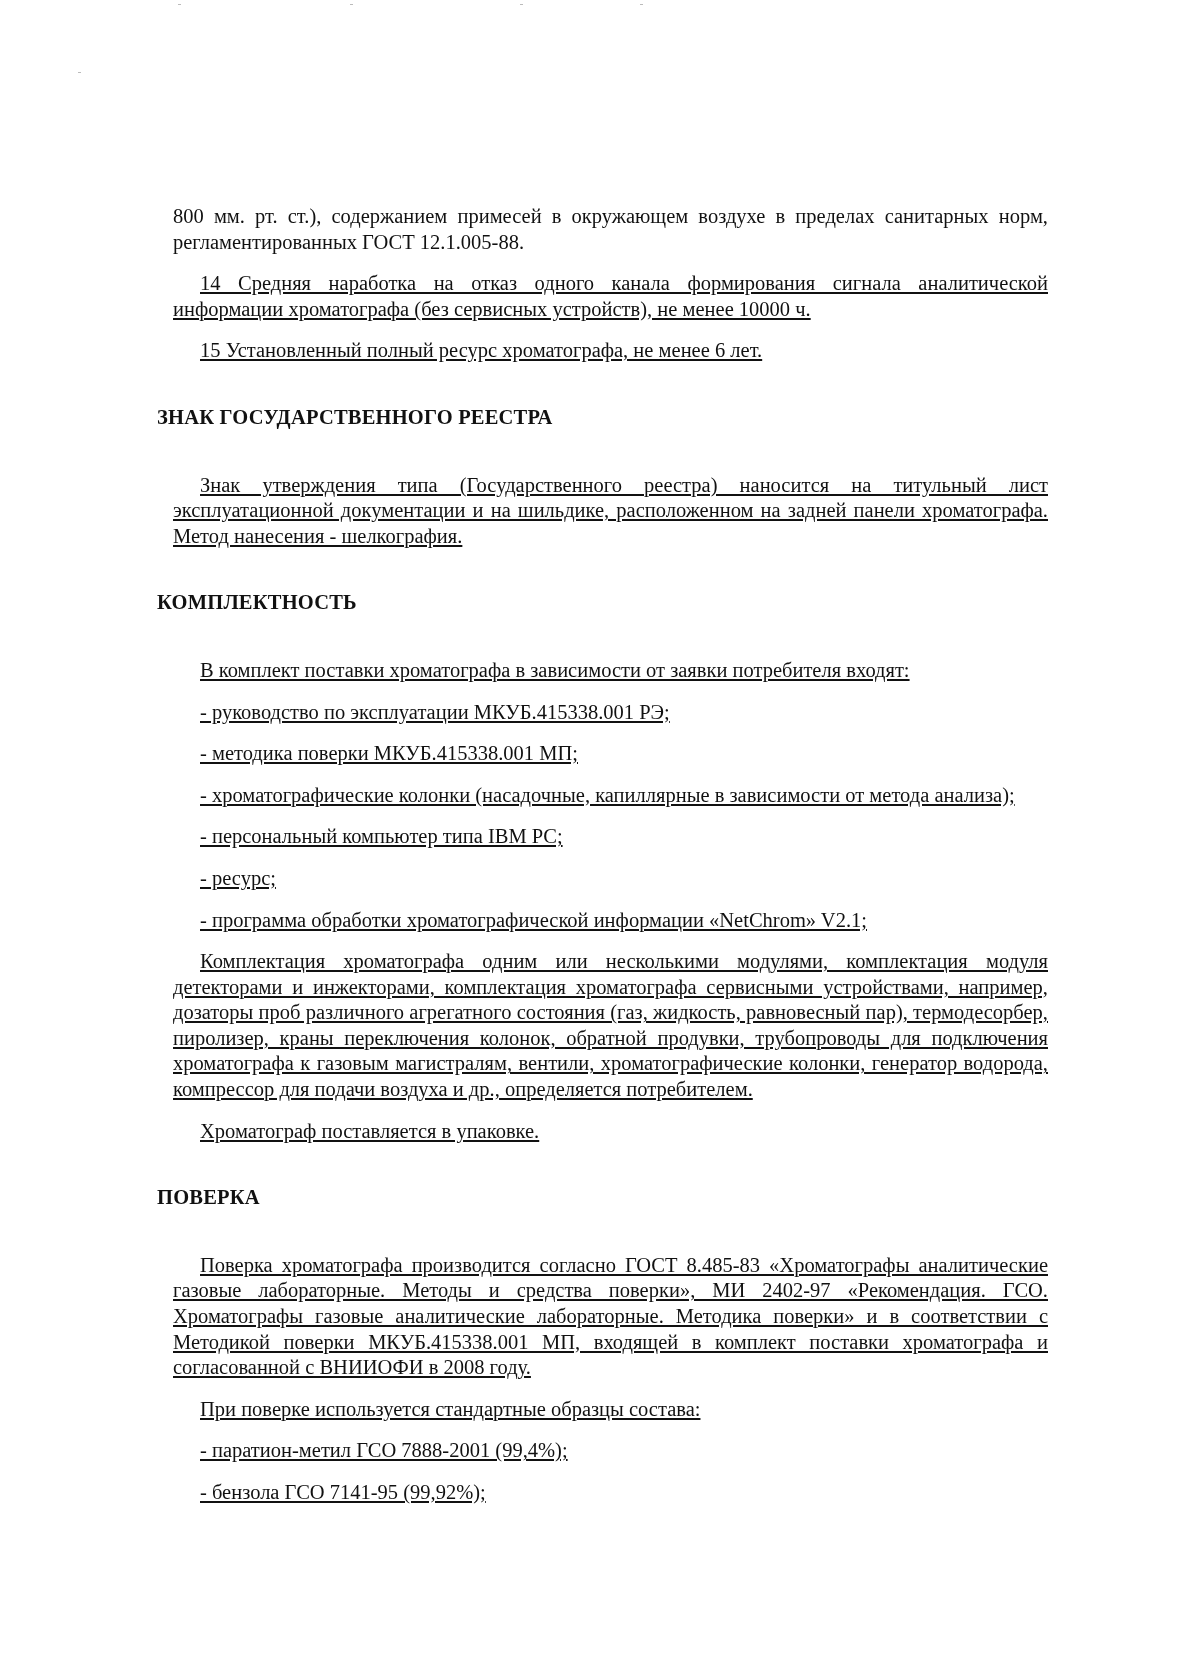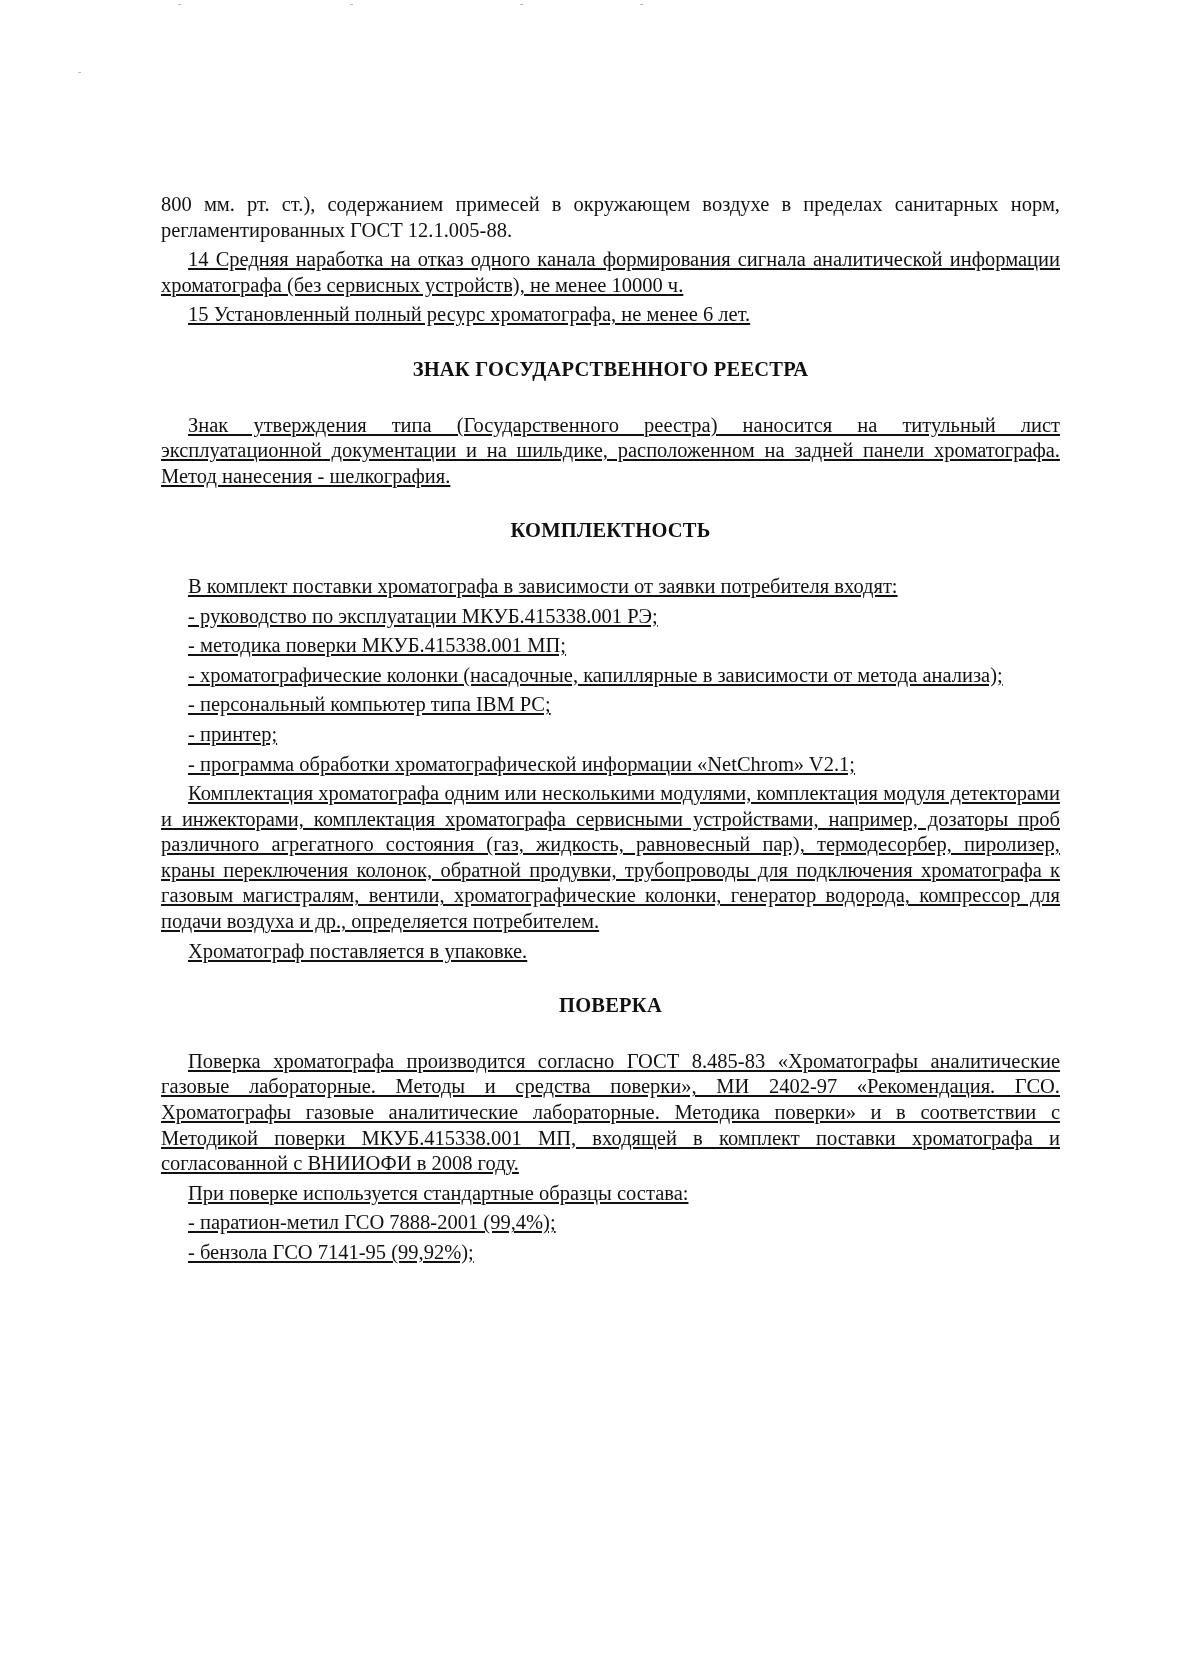--- a/index.html
+++ b/index.html
@@ -4,24 +4,24 @@
   <style>
     html, body { margin: 0; padding: 0; background: #ffffff; }
     body { width: 1181px; height: 1657px; position: relative; overflow: hidden; }
     .page {
       position: absolute; left: 0; top: 0; width: 1181px; height: 1657px; background: #ffffff;
     }
     .content {
       position: absolute; left: 157px; top: 188px; width: 907px;
       font-family: "Liberation Serif", serif; font-size: 20.5px; line-height: 25.6px; color: #111111;
     }
-    .p { text-align: justify; text-align-last: left; margin: 4px; }
+    .p { text-align: justify; text-align-last: left; margin: 16px; }
     .ind { text-indent: 27px; text-decoration: underline; }
     .h {
-      text-align: center; margin: 0; font-size: 20.5px; letter-spacing: 0.2px;
+      margin: 0; font-size: 20.5px; letter-spacing: 0.2px;
     }
     .gap-before-h { height: 25px; }
     .gap-after-h { height: 26px; }
     .speck { position: absolute; width: 3px; height: 1px; background: #bbbbbb; }
   </style>
 </head>
 <body>
 
 <div class="page">
   <span class="speck" style="left:178px;top:4px"></span>
@@ -41,21 +41,21 @@
     <p class="p ind">Знак утверждения типа (Государственного реестра) наносится на титульный лист эксплуатационной документации и на шильдике, расположенном на задней панели хроматографа. Метод нанесения - шелкография.</p>
 
     <div class="gap-before-h"></div>
     <h2 class="h">КОМПЛЕКТНОСТЬ</h2>
     <div class="gap-after-h"></div>
     <p class="p ind">В комплект поставки хроматографа в зависимости от заявки потребителя входят:</p>
     <p class="p ind">- руководство по эксплуатации МКУБ.415338.001 РЭ;</p>
     <p class="p ind">- методика поверки МКУБ.415338.001 МП;</p>
     <p class="p ind">- хроматографические колонки (насадочные, капиллярные в зависимости от метода анализа);</p>
     <p class="p ind">- персональный компьютер типа IBM PC;</p>
-    <p class="p ind">- принтер;</p>
+    <p class="p ind">- ресурс;</p>
     <p class="p ind">- программа обработки хроматографической информации «NetChrom» V2.1;</p>
     <p class="p ind">Комплектация хроматографа одним или несколькими модулями, комплектация модуля детекторами и инжекторами, комплектация хроматографа сервисными устройствами, например, дозаторы проб различного агрегатного состояния (газ, жидкость, равновесный пар), термодесорбер, пиролизер, краны переключения колонок, обратной продувки, трубопроводы для подключения хроматографа к газовым магистралям, вентили, хроматографические колонки, генератор водорода, компрессор для подачи воздуха и др., определяется потребителем.</p>
     <p class="p ind">Хроматограф поставляется в упаковке.</p>
 
     <div class="gap-before-h"></div>
     <h2 class="h">ПОВЕРКА</h2>
     <div class="gap-after-h"></div>
     <p class="p ind">Поверка хроматографа производится согласно ГОСТ 8.485-83 «Хроматографы аналитические газовые лабораторные. Методы и средства поверки», МИ 2402-97 «Рекомендация. ГСО. Хроматографы газовые аналитические лабораторные. Методика поверки» и в соответствии с Методикой поверки МКУБ.415338.001 МП, входящей в комплект поставки хроматографа и согласованной с ВНИИОФИ в 2008 году.</p>
     <p class="p ind">При поверке используется стандартные образцы состава:</p>
     <p class="p ind">- паратион-метил ГСО 7888-2001 (99,4%);</p>

